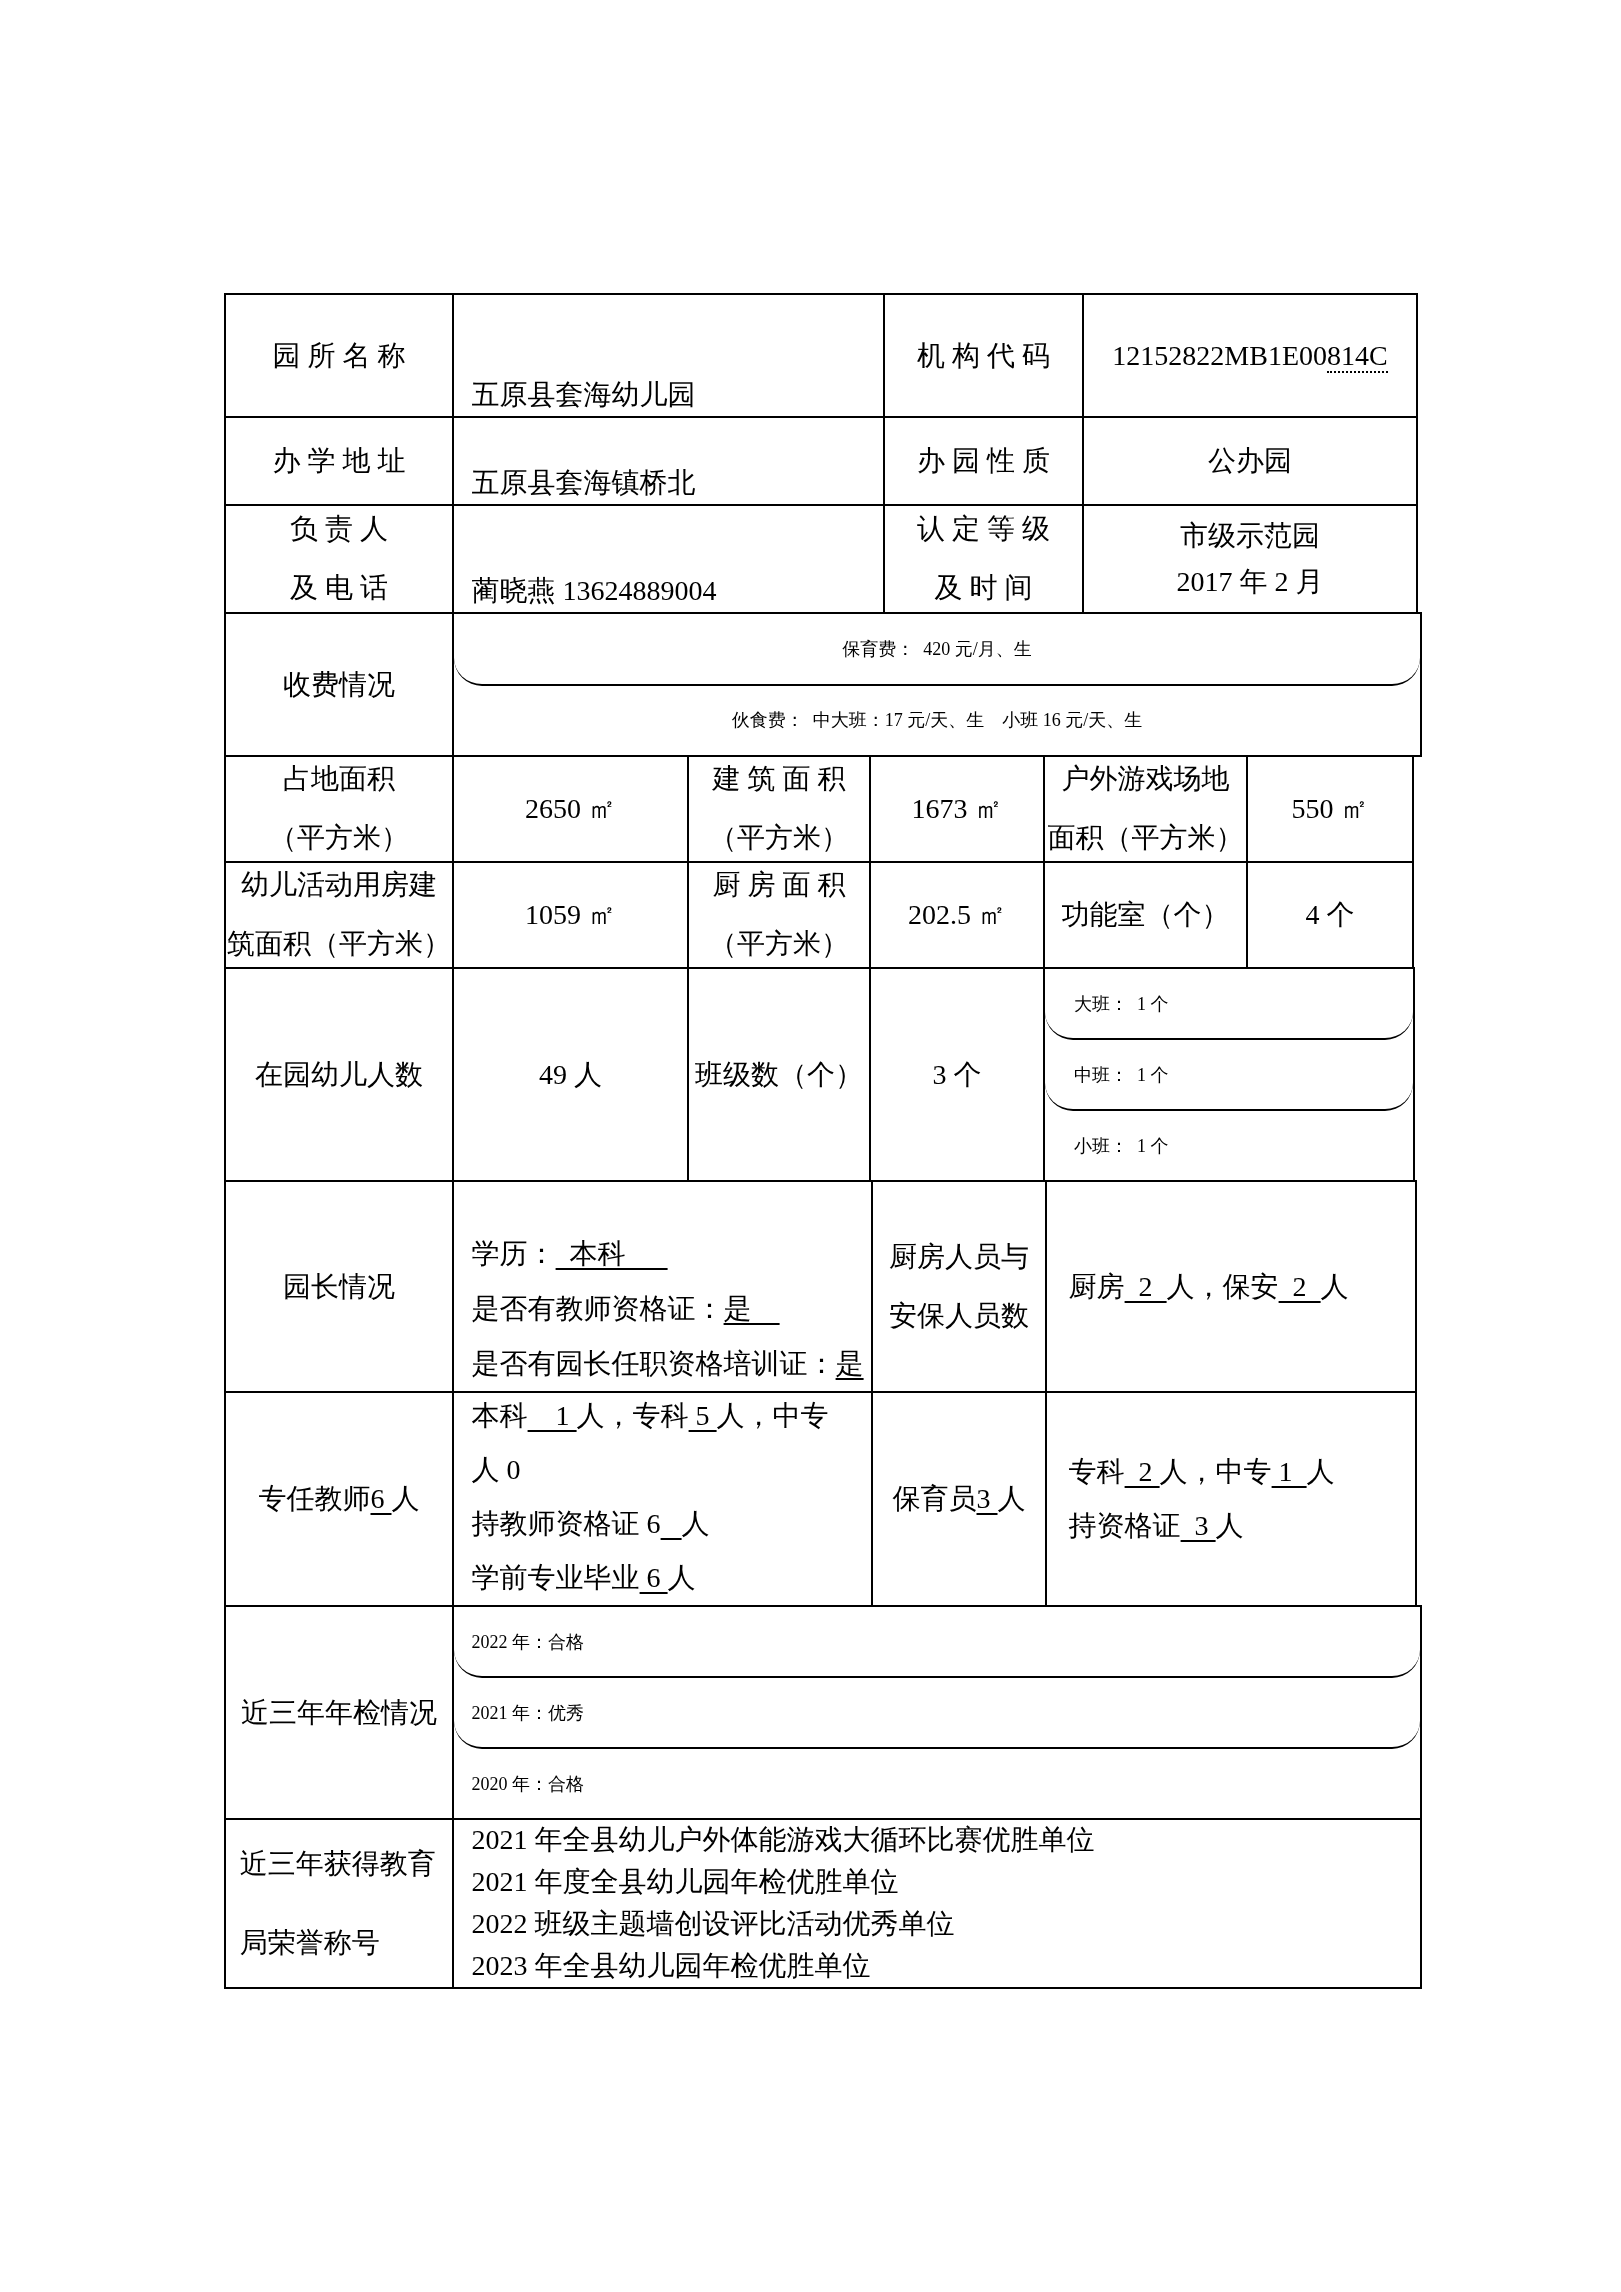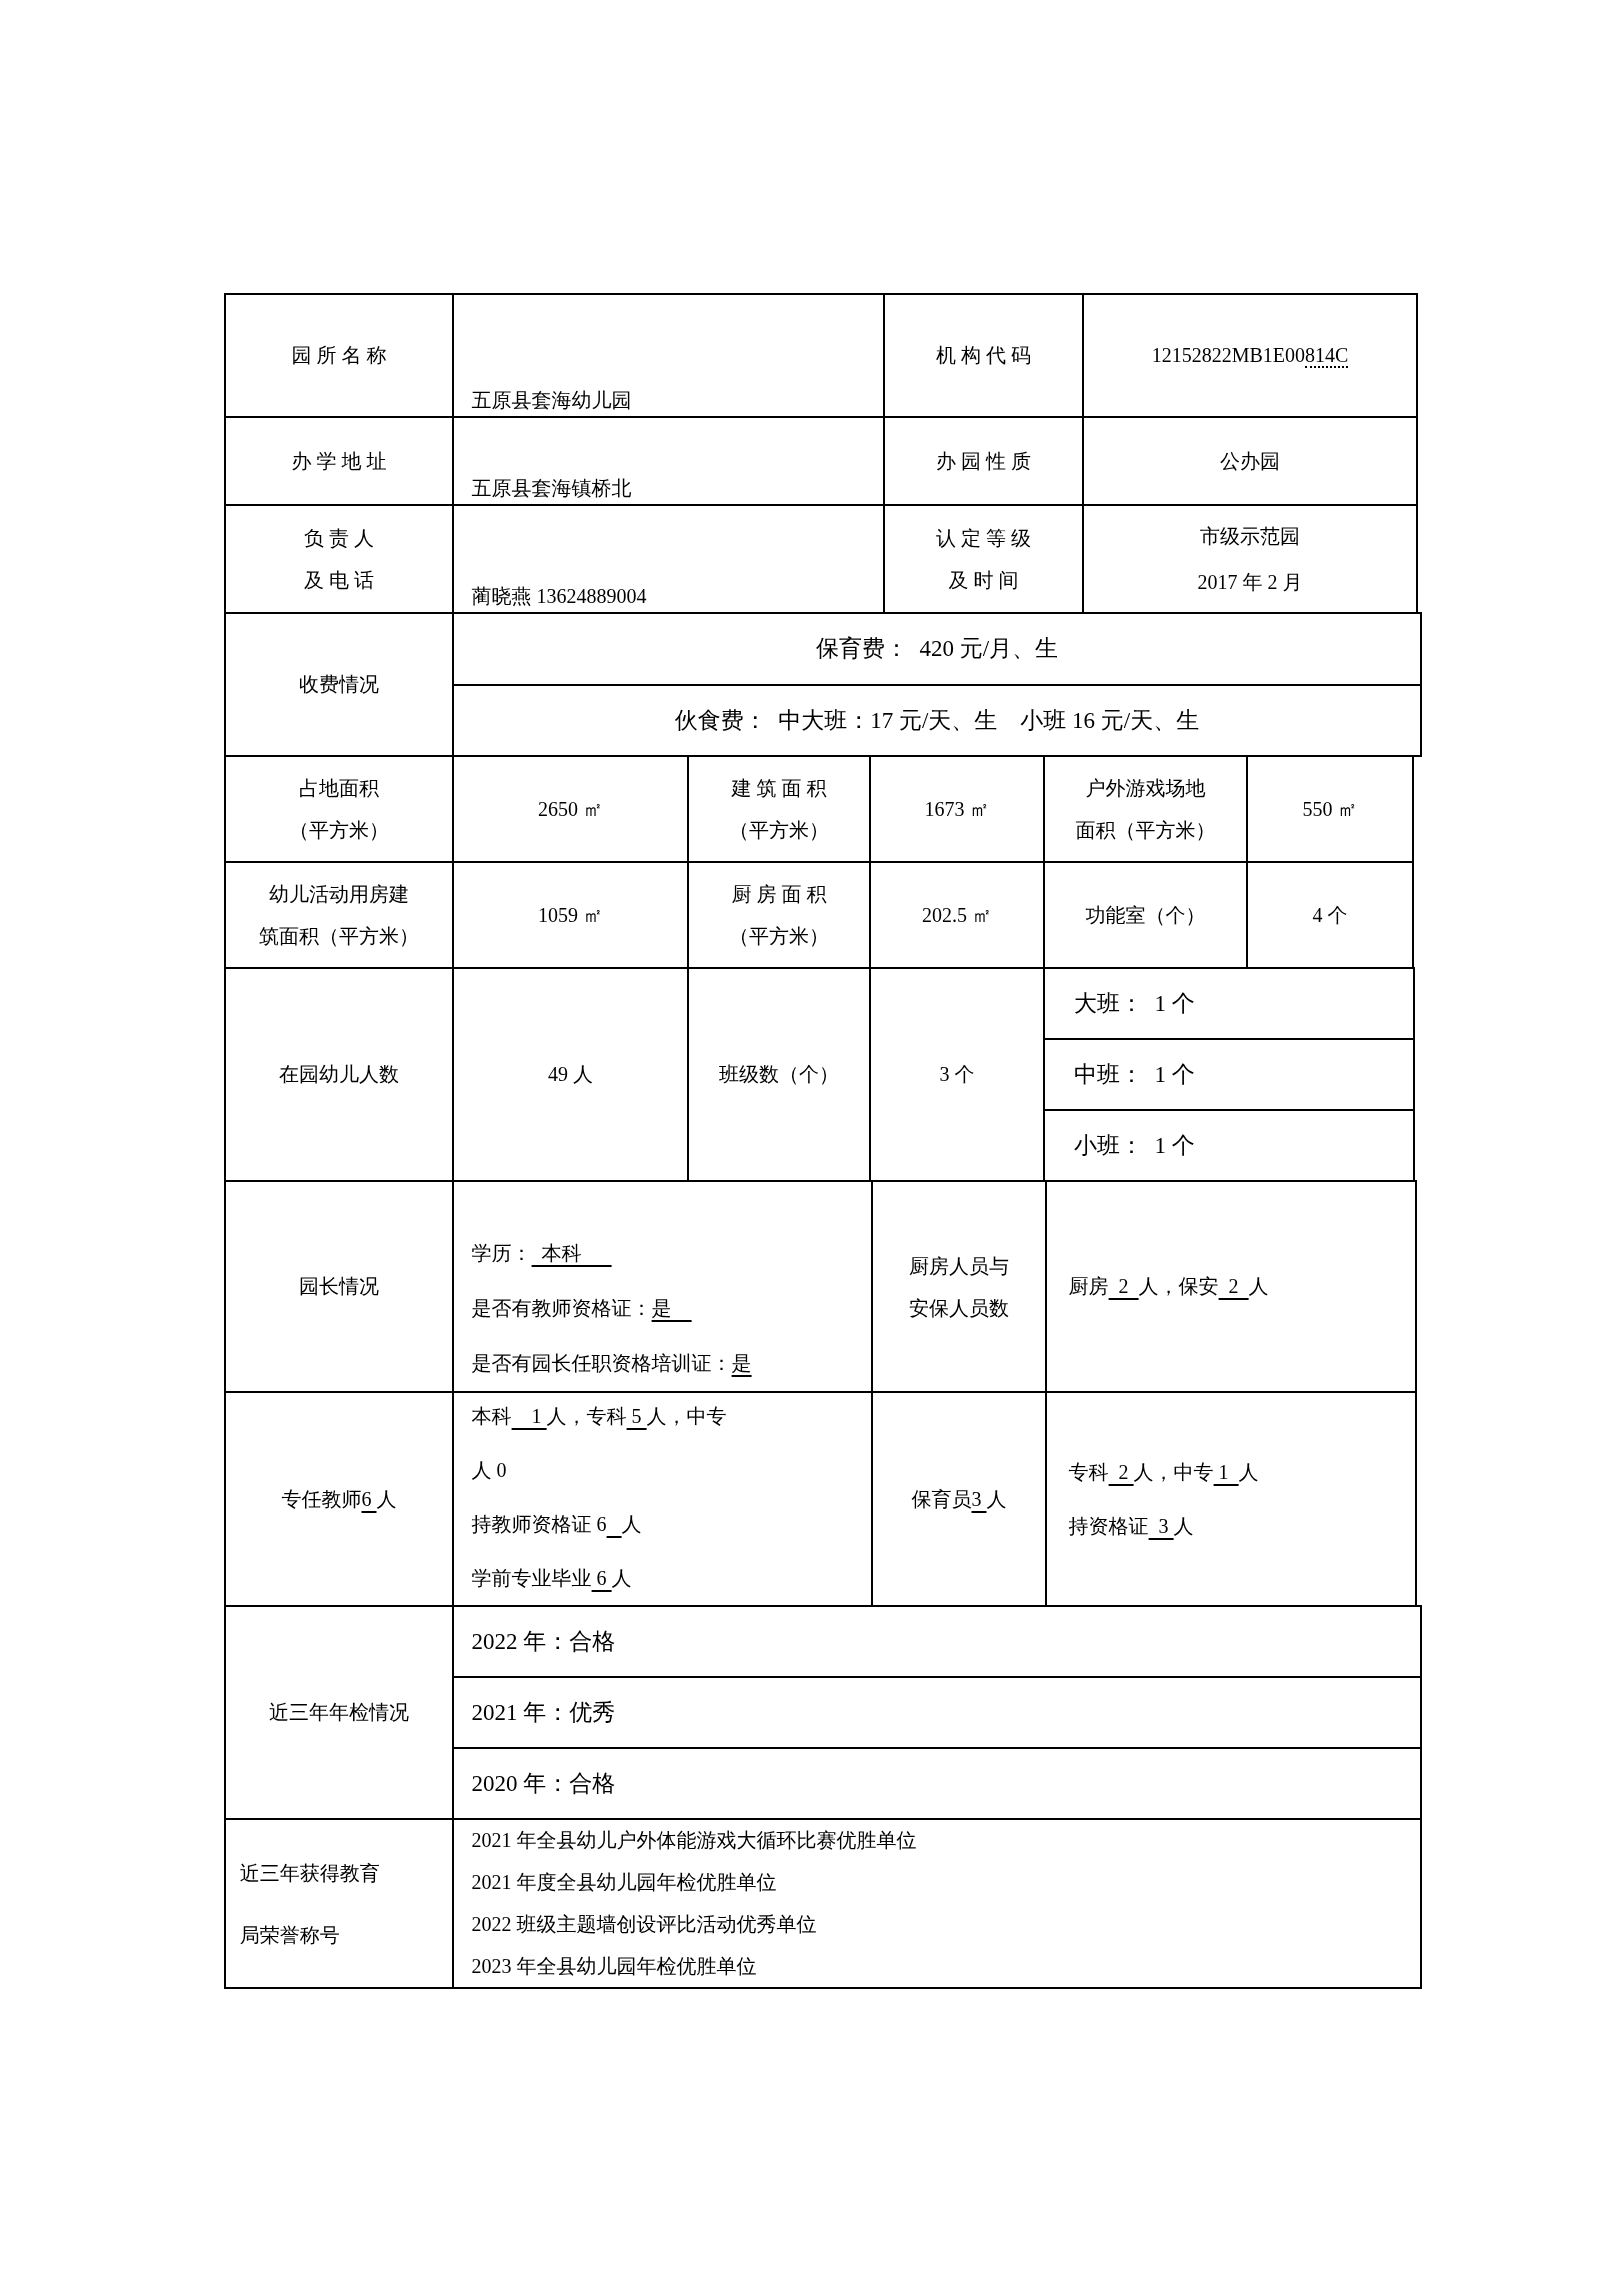--- a/index.html
+++ b/index.html
@@ -27,21 +27,21 @@
   .r { display: flex; margin-top: -2px; }
   .r:first-child { margin-top: 0; }
   .c {
     box-sizing: border-box;
     border: 2px solid #000000;
     margin-left: -2px;
     display: flex;
     flex-direction: column;
     align-items: center;
     justify-content: center;
-    font-size: 20px;
+    font-size: 28px;
     line-height: 1.55;
     white-space: pre;
     overflow: hidden;
   }
   .r .c:first-child { margin-left: 0; }
   .c.left { align-items: flex-start; }
   .pl14 { padding-left: 13.7px; gap: 20px; }
   .pl18 { padding-left: 17.6px; justify-content: flex-end; }
   .pl22 { padding-left: 21.6px; }
   .pl30 { padding-left: 29px; }
@@ -59,22 +59,23 @@
     align-items: stretch;
     padding: 0;
     overflow: hidden;
   }
   .sub {
     flex: 1 1 0;
     display: flex;
     align-items: center;
     justify-content: center;
     border-bottom: 2px solid #000000;
-    font-size: 23px;
+    font-size: 18px;
     white-space: pre;
+    border-radius: 28px;
   }
   .sub:last-child { border-bottom: none; }
   .sub.left { justify-content: flex-start; }
   .u  { text-decoration: underline; text-underline-offset: 4.9px; white-space: pre; }
   .du { border-bottom: 2px dotted #000000; white-space: pre; }
   span { white-space: pre; }
 </style>
 </head>
 <body>
 

